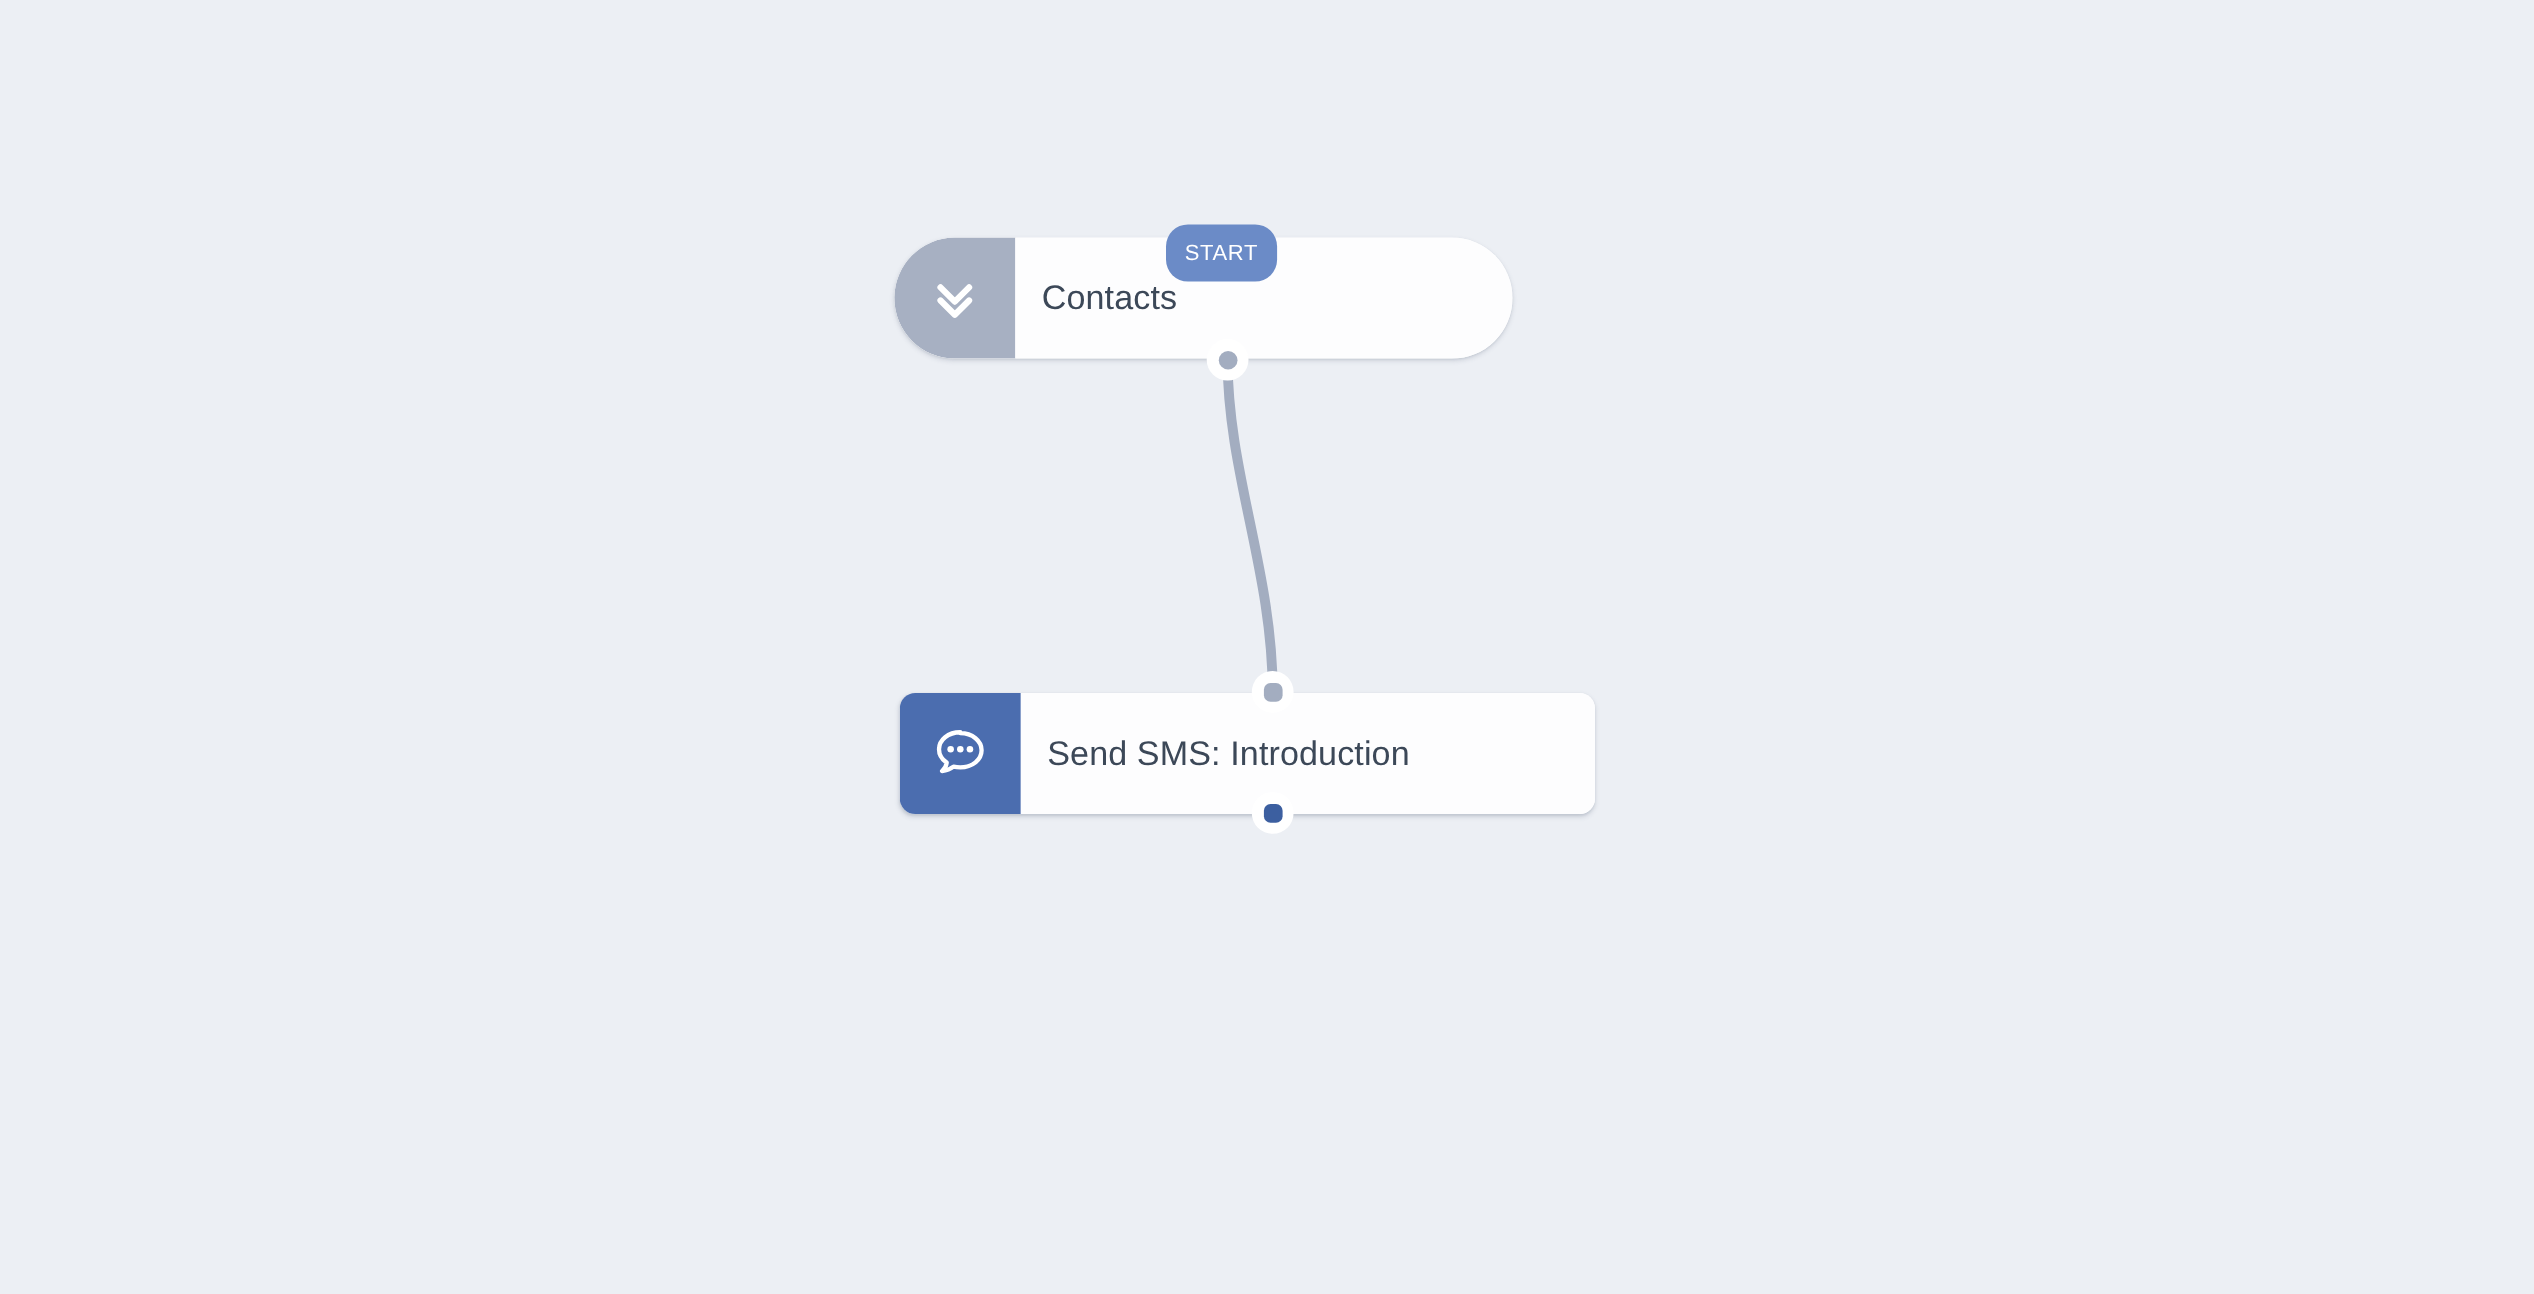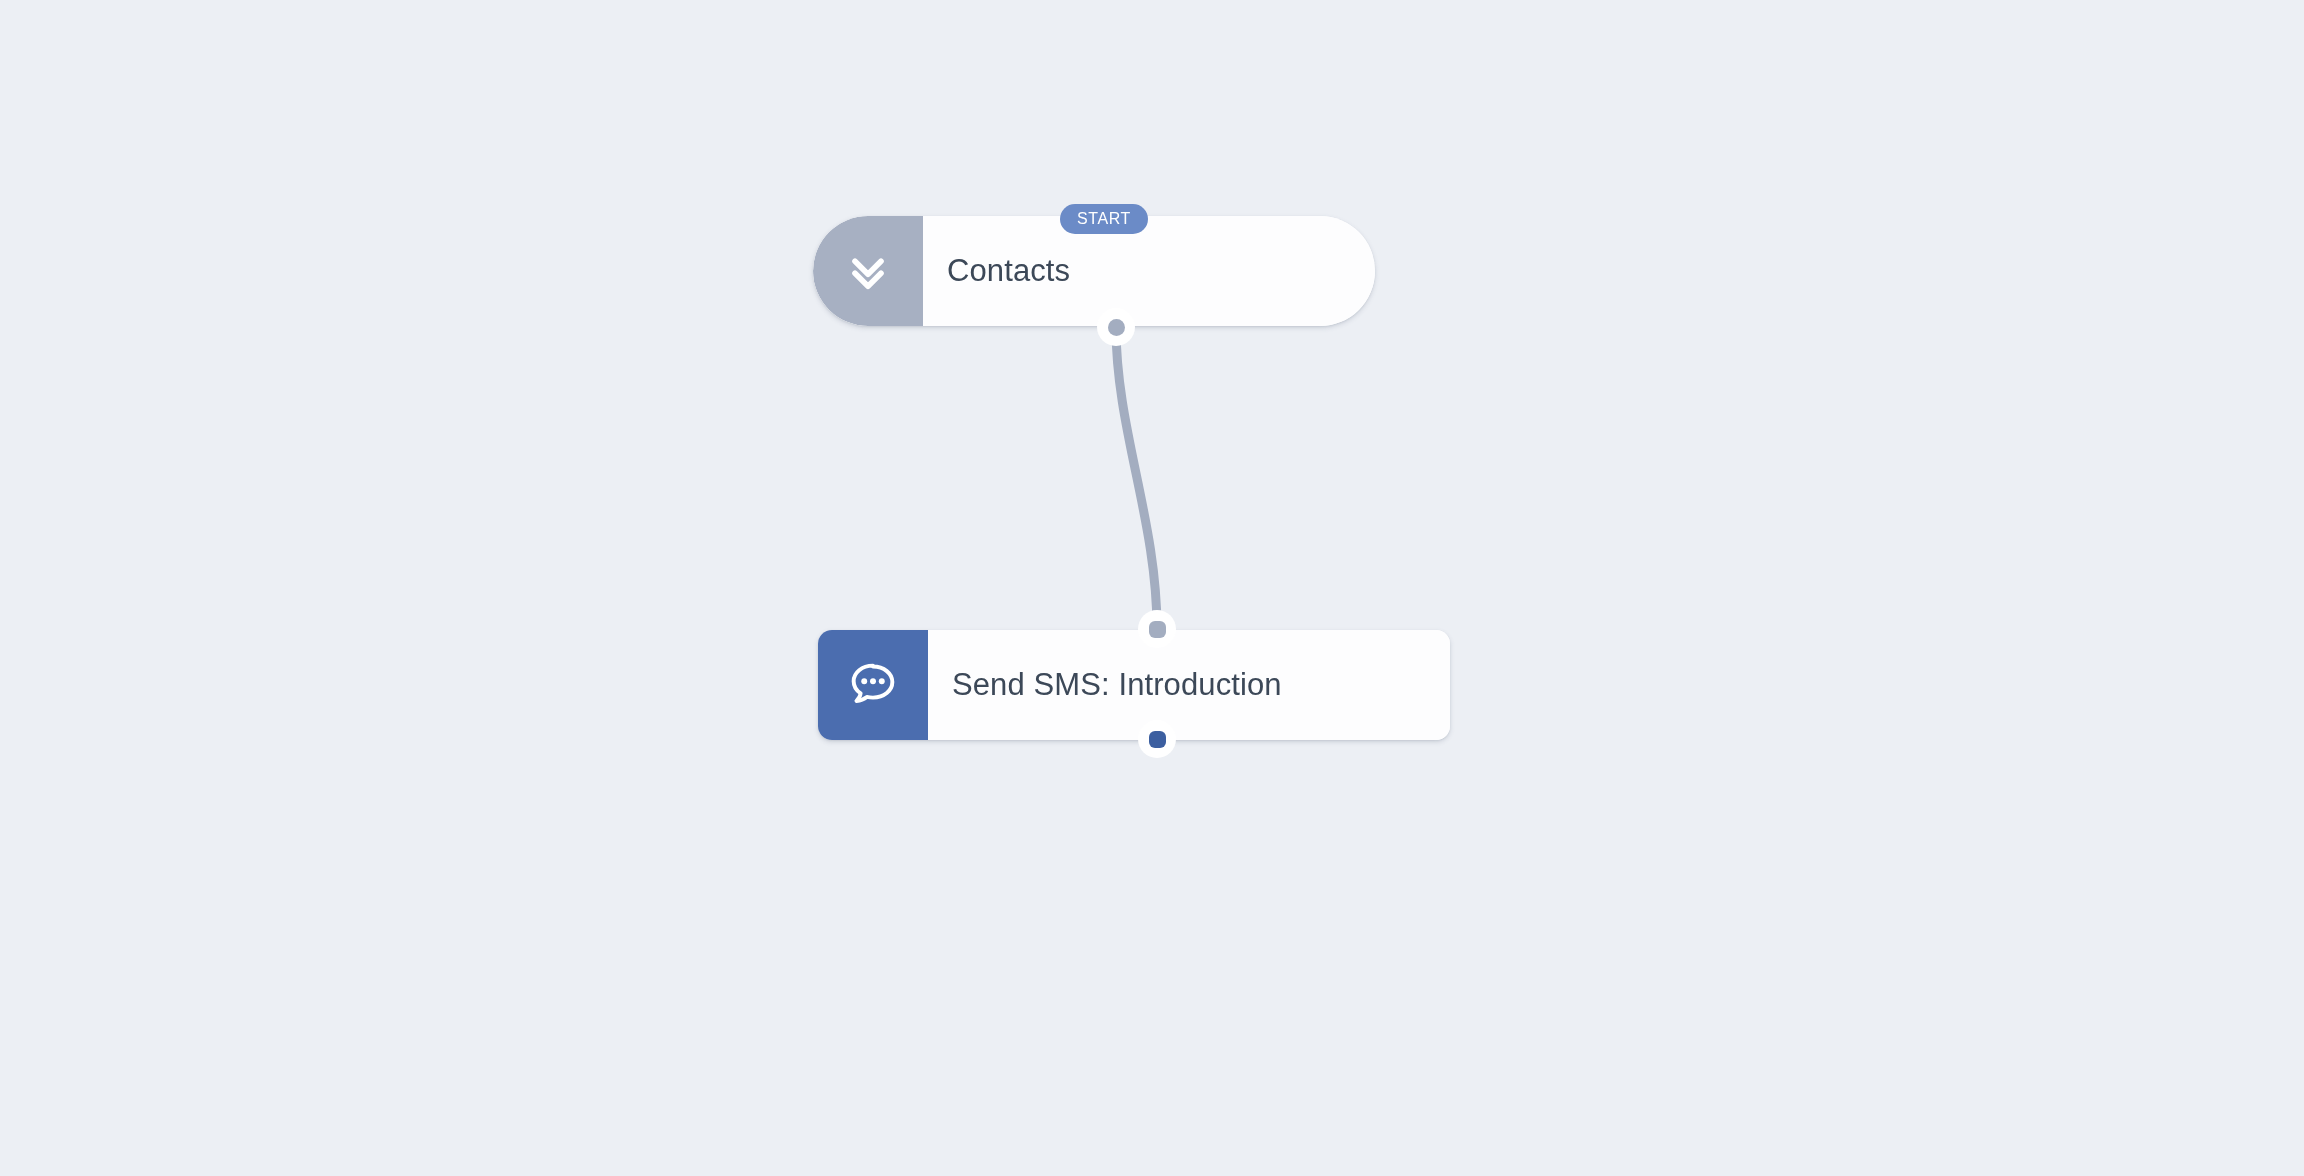--- a/index.html
+++ b/index.html
@@ -97,26 +97,26 @@
   }
   #node-send-sms .node-body {
     padding-left: 24px;
   }
 
   
   #start-badge {
     position: absolute;
     left: 1060px;
     top: 204px;
-    height: 30px;
+    height: 52px;
     padding: 0 17px;
     border-radius: 20px;
     background: #6b8bc7;
     color: #ffffff;
-    font-size: 16px;
+    font-size: 20px;
     letter-spacing: 0.6px;
     display: flex;
     align-items: center;
     justify-content: center;
     z-index: 6;
   }
 
   
   .port {
     position: absolute;

